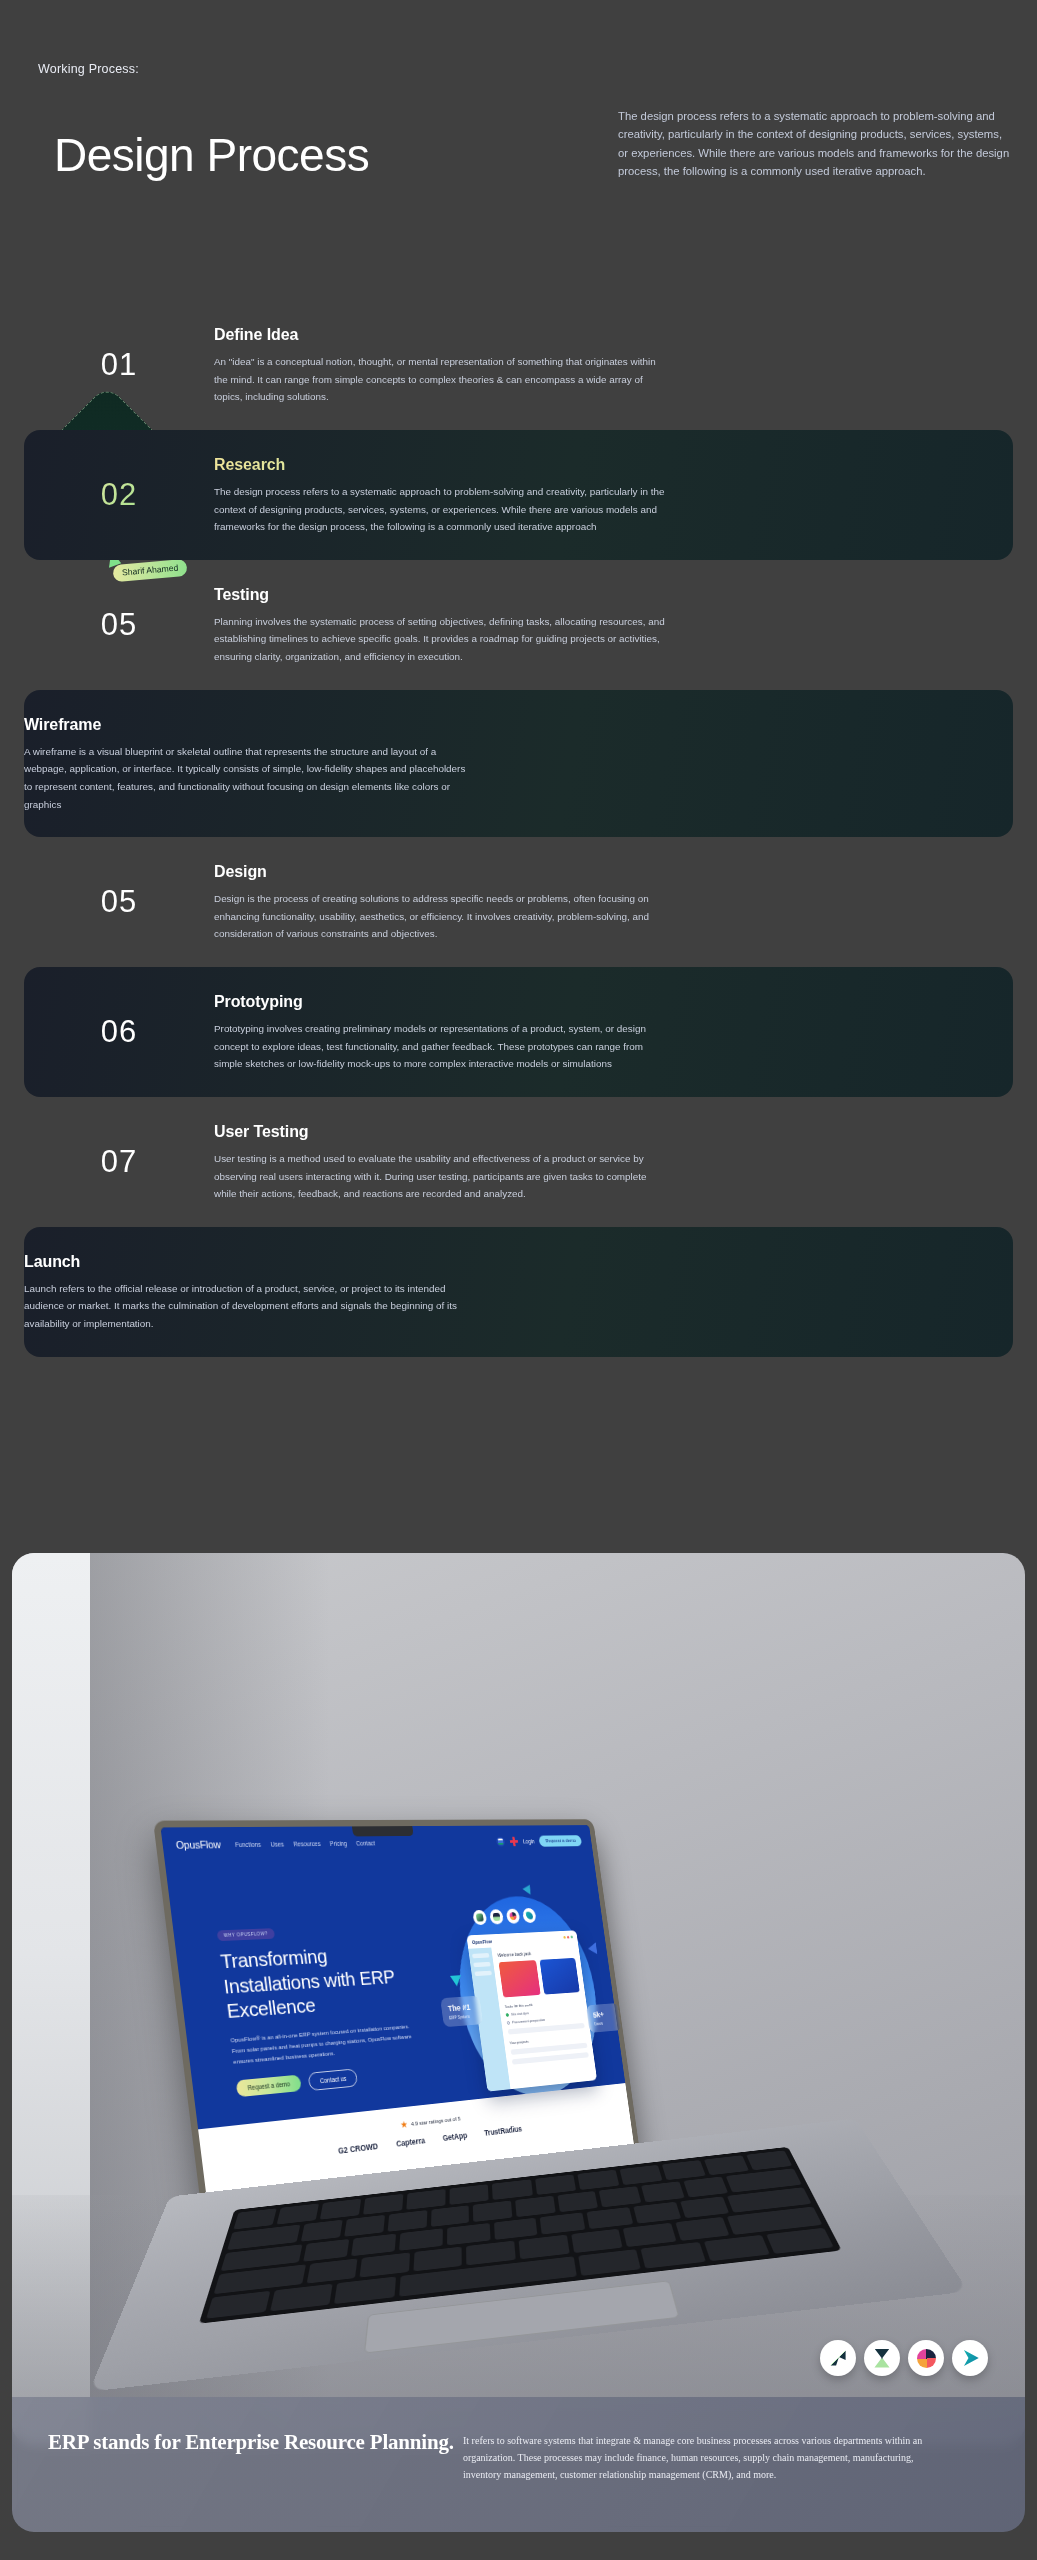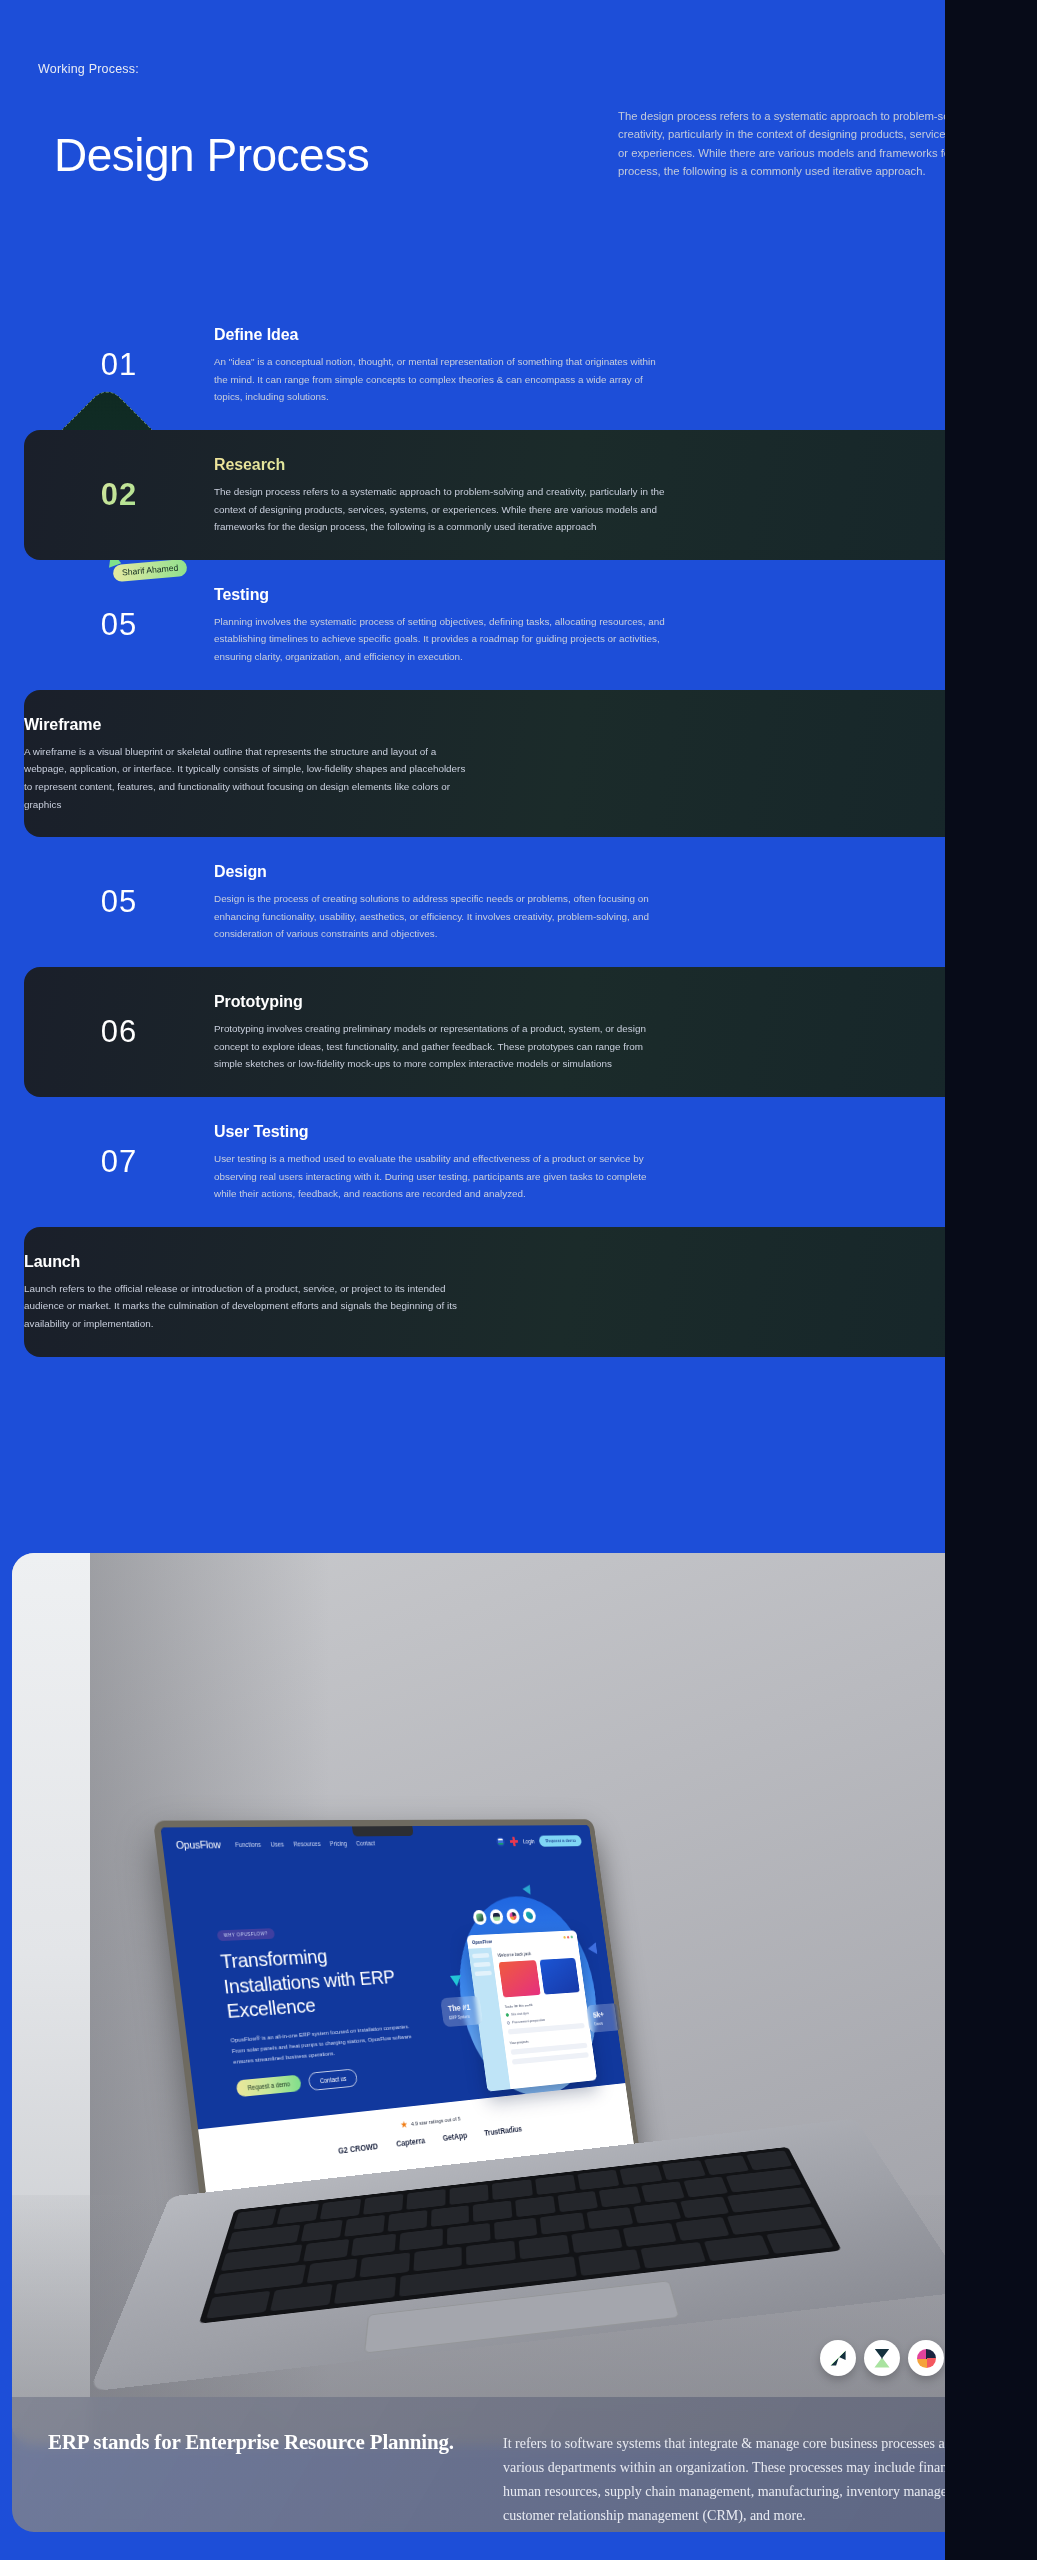--- a/index.html
+++ b/index.html
@@ -4,23 +4,23 @@
 <style>
   * { box-sizing: border-box; margin: 0; padding: 0; }
   html, body {
     width: 1037px;
     background: #070b18;
     font-family: "Liberation Sans", sans-serif;
     -webkit-font-smoothing: antialiased;
   }
   .page {
     position: relative;
-    width: 945px;
+    width: 1037px;
     height: 2560px;
-    background: #1d4ed8;
+    background: #404040;
     overflow: hidden;
   }
 
   
   .eyebrow {
     position: absolute; left: 38px; top: 62px;
     font-size: 12.5px; color: #e9ecf4; letter-spacing: .2px;
   }
   .title {
     position: absolute; left: 54px; top: 132px;
@@ -86,21 +86,21 @@
   }
   .step-inner { display: flex; width: 100%; }
   .step-num {
     width: 190px; flex: 0 0 190px;
     display: flex; align-items: center; justify-content: center;
     font-size: 31px; font-weight: 300; color: #ffffff;
     letter-spacing: 1px;
   }
   .step-num.accent {
     background: linear-gradient(130deg, #efe49a 0%, #cfe59c 40%, #73dd7c 100%);
-    -webkit-background-clip: text; background-clip: text; color: transparent; font-weight: bold;
+    -webkit-background-clip: text; background-clip: text; color: transparent;
   }
   .step-body { flex: 1 1 auto; max-width: 452px; padding-top: 2px; }
   .step-title {
     font-size: 16px; font-weight: 700; color: #ffffff;
     margin-bottom: 9px; letter-spacing: -.1px;
   }
   .step-title.accent {
     background: linear-gradient(100deg, #efe49a 0%, #cde79e 38%, #6fdd7a 100%);
     -webkit-background-clip: text; background-clip: text; color: transparent;
   }
@@ -324,22 +324,22 @@
     backdrop-filter: blur(6px);
     padding: 32px 34px 0 36px;
     display: flex;
     font-family: Liberation Serif, serif;
   }
   .caption h2 {
     width: 415px; font-size: 21px; line-height: 1.32; color: #fff;
     font-weight: 700; letter-spacing: -.2px;
   }
   .caption p {
-    flex: 1; font-size: 14px; line-height: 1.72; color: #e9ebf2;
-    padding-top: 3px; max-width: 490px; margin-left: 40px;
+    flex: 1; font-size: 10px; line-height: 1.72; color: #e9ebf2;
+    padding-top: 3px; max-width: 490px;
   }
 </style>
 </head>
 <body>
 
 <div class="page">
 
   <div class="eyebrow">Working Process:</div>
   <h1 class="title">Design Process</h1>
   <p class="intro">The design process refers to a systematic approach to problem-solving and creativity, particularly in the context of designing products, services, systems, or experiences. While there are various models and frameworks for the design process, the following is a commonly used iterative approach.</p>

